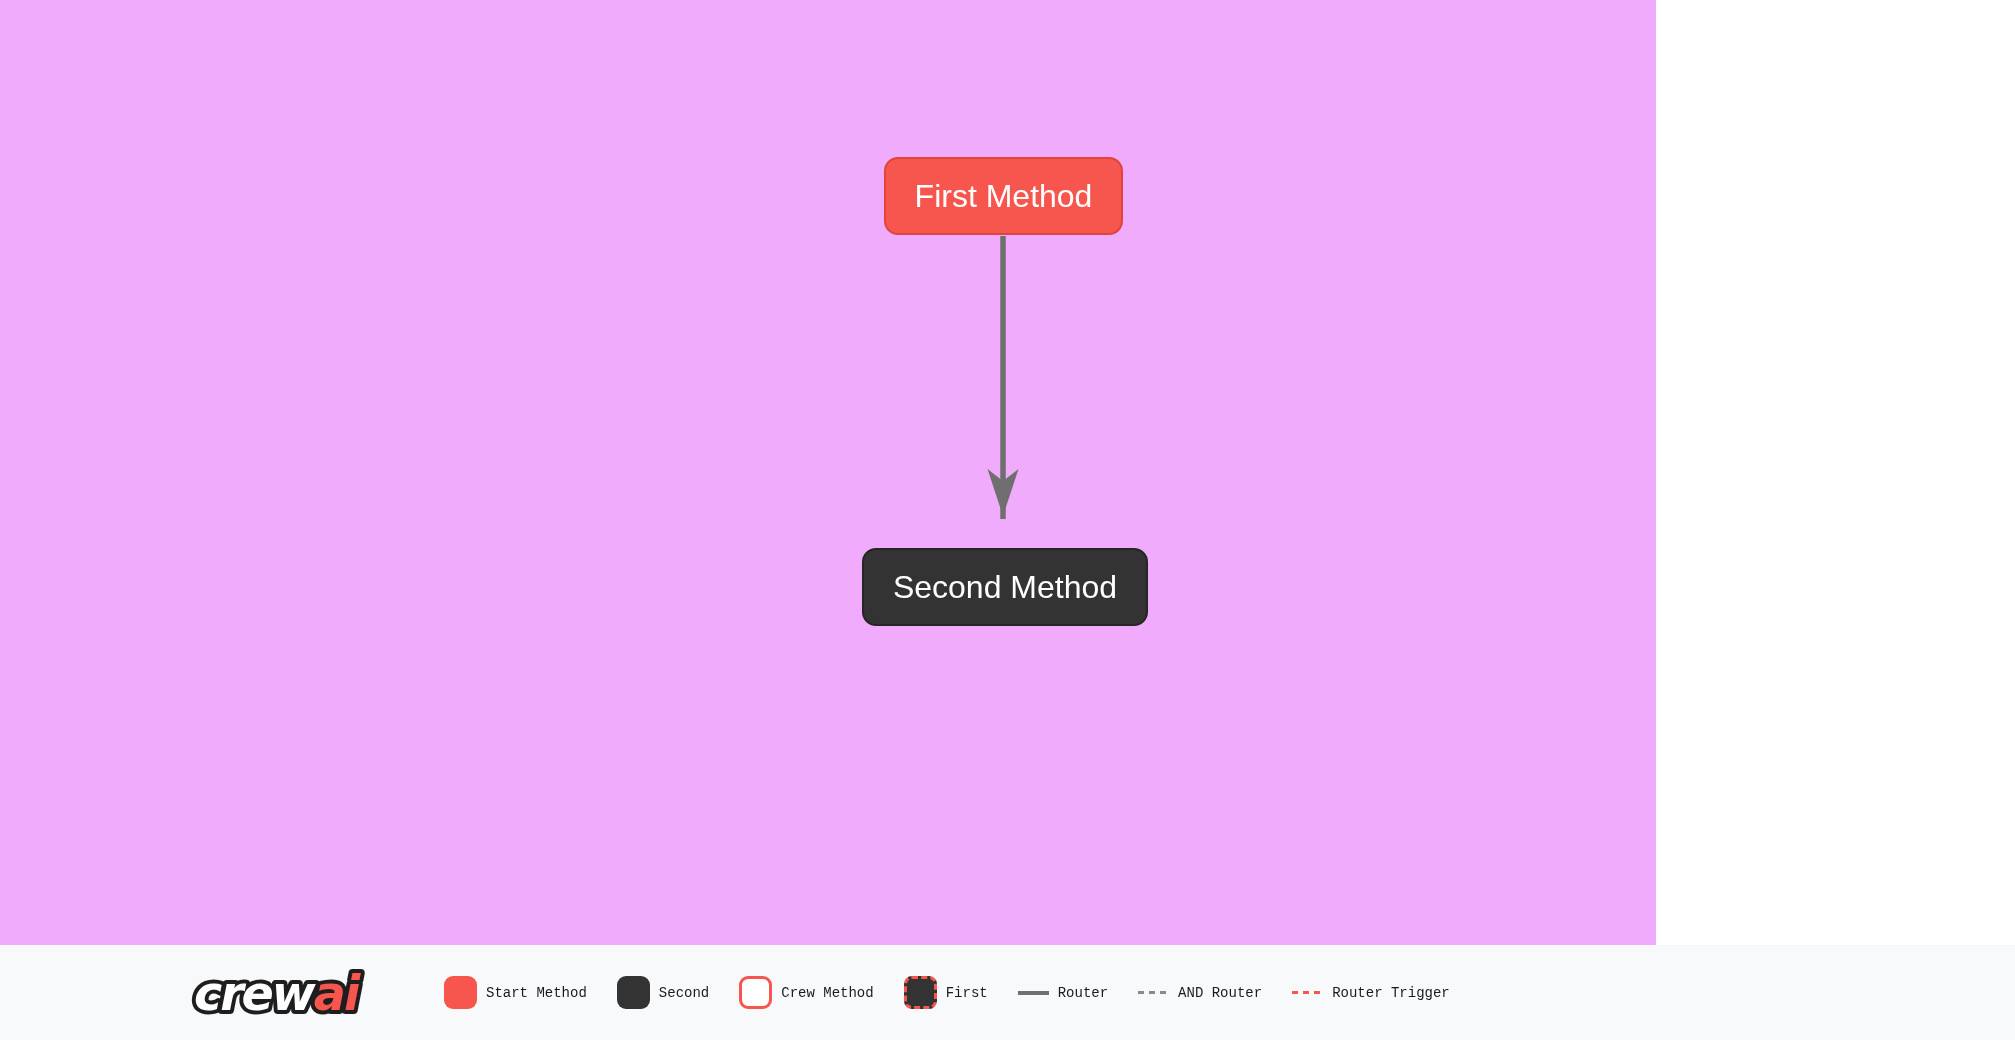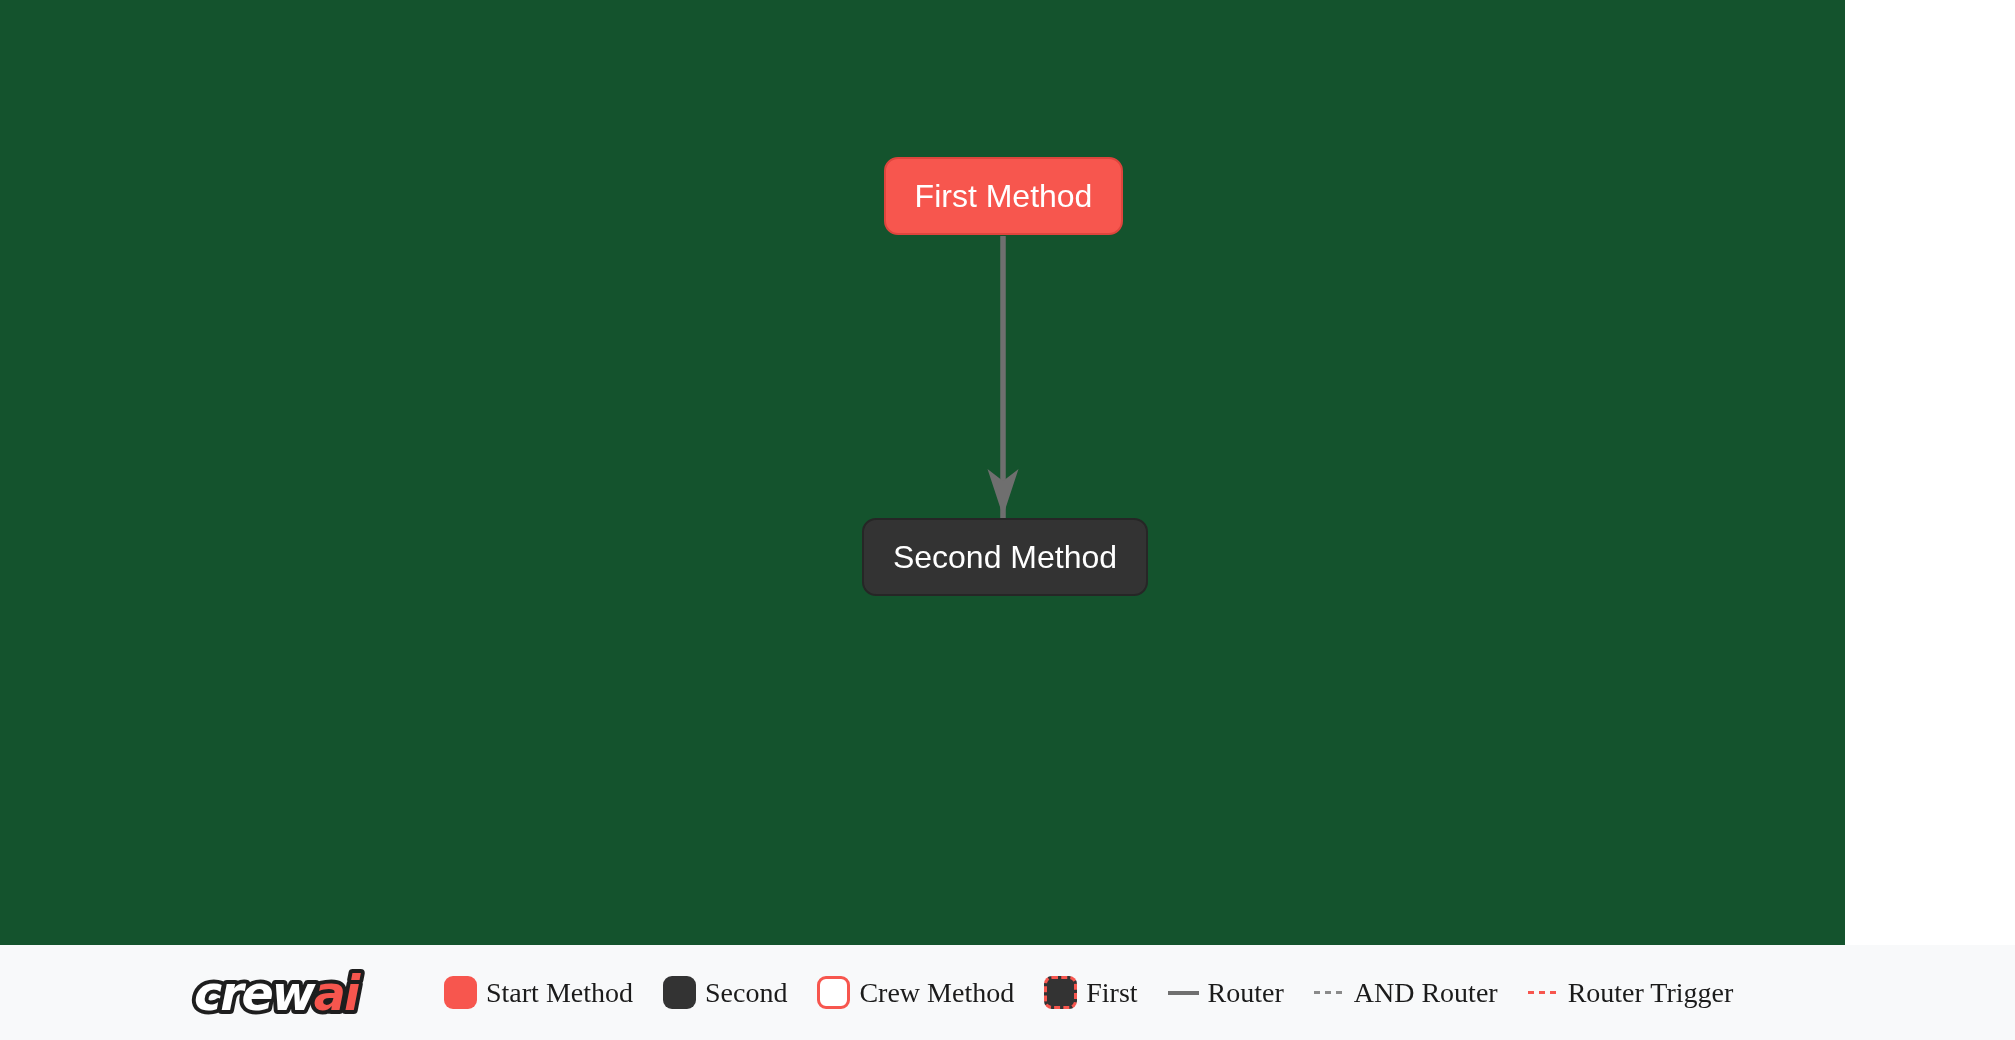--- a/index.html
+++ b/index.html
@@ -12,23 +12,23 @@
     position: relative;
     width: 2015px;
     height: 1040px;
     overflow: hidden;
     background: #ffffff;
   }
   
   .stage {
     position: absolute;
     left: 0; top: 0;
-    width: 1845px;
+    width: 1656px;
     height: 945px;
-    background: #14532d;
+    background: #f0abfc;
   }
   .edges-svg {
     position: absolute;
     left: 0; top: 0;
     width: 2015px;
     height: 945px;
     pointer-events: none;
   }
   .node {
     position: absolute;
@@ -43,21 +43,21 @@
     white-space: nowrap;
     cursor: pointer;
   }
   .node-start {
     left: 884px; top: 157px;
     width: 239px; height: 78px;
     background: #F7564E;
     border: 2px solid #DE453D;
   }
   .node-method {
-    left: 862px; top: 518px;
+    left: 862px; top: 548px;
     width: 286px; height: 78px;
     background: #333333;
     border: 2px solid #262626;
   }
   
   .legend {
     position: absolute;
     left: 0; bottom: 0;
     width: 2015px;
     height: 95px;
@@ -75,22 +75,22 @@
     flex: 0 0 auto;
     margin-right: 8px;
   }
   .legend-item {
     display: flex;
     align-items: center;
     gap: 9px;
     flex: 0 0 auto;
   }
   .legend-label {
-    font-family: Liberation Serif, serif;
-    font-size: 28px;
+    font-family: Liberation Mono, monospace;
+    font-size: 14px;
     color: #1B1B1B;
     white-space: nowrap;
   }
   .swatch {
     width: 33px;
     height: 33px;
     box-sizing: border-box;
     border-radius: 9px;
     flex: 0 0 auto;
   }

